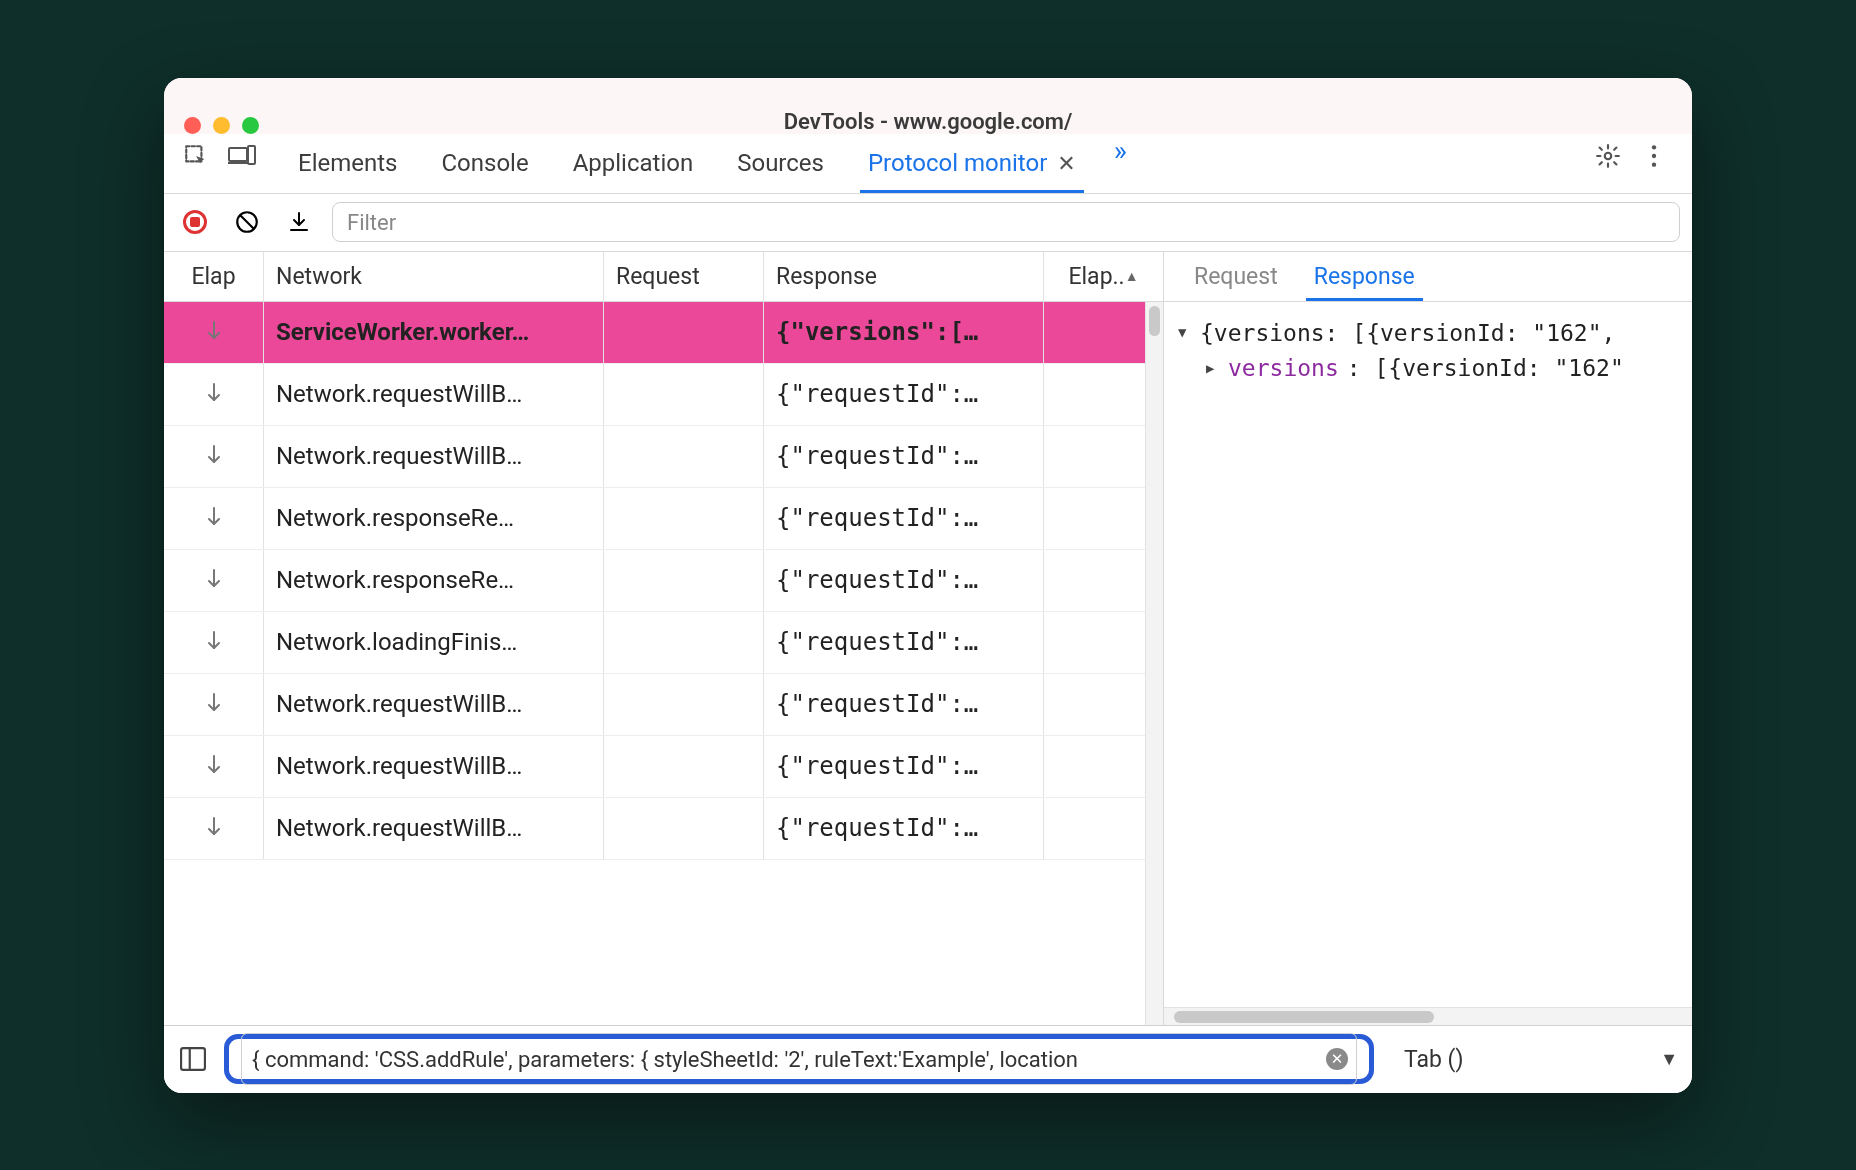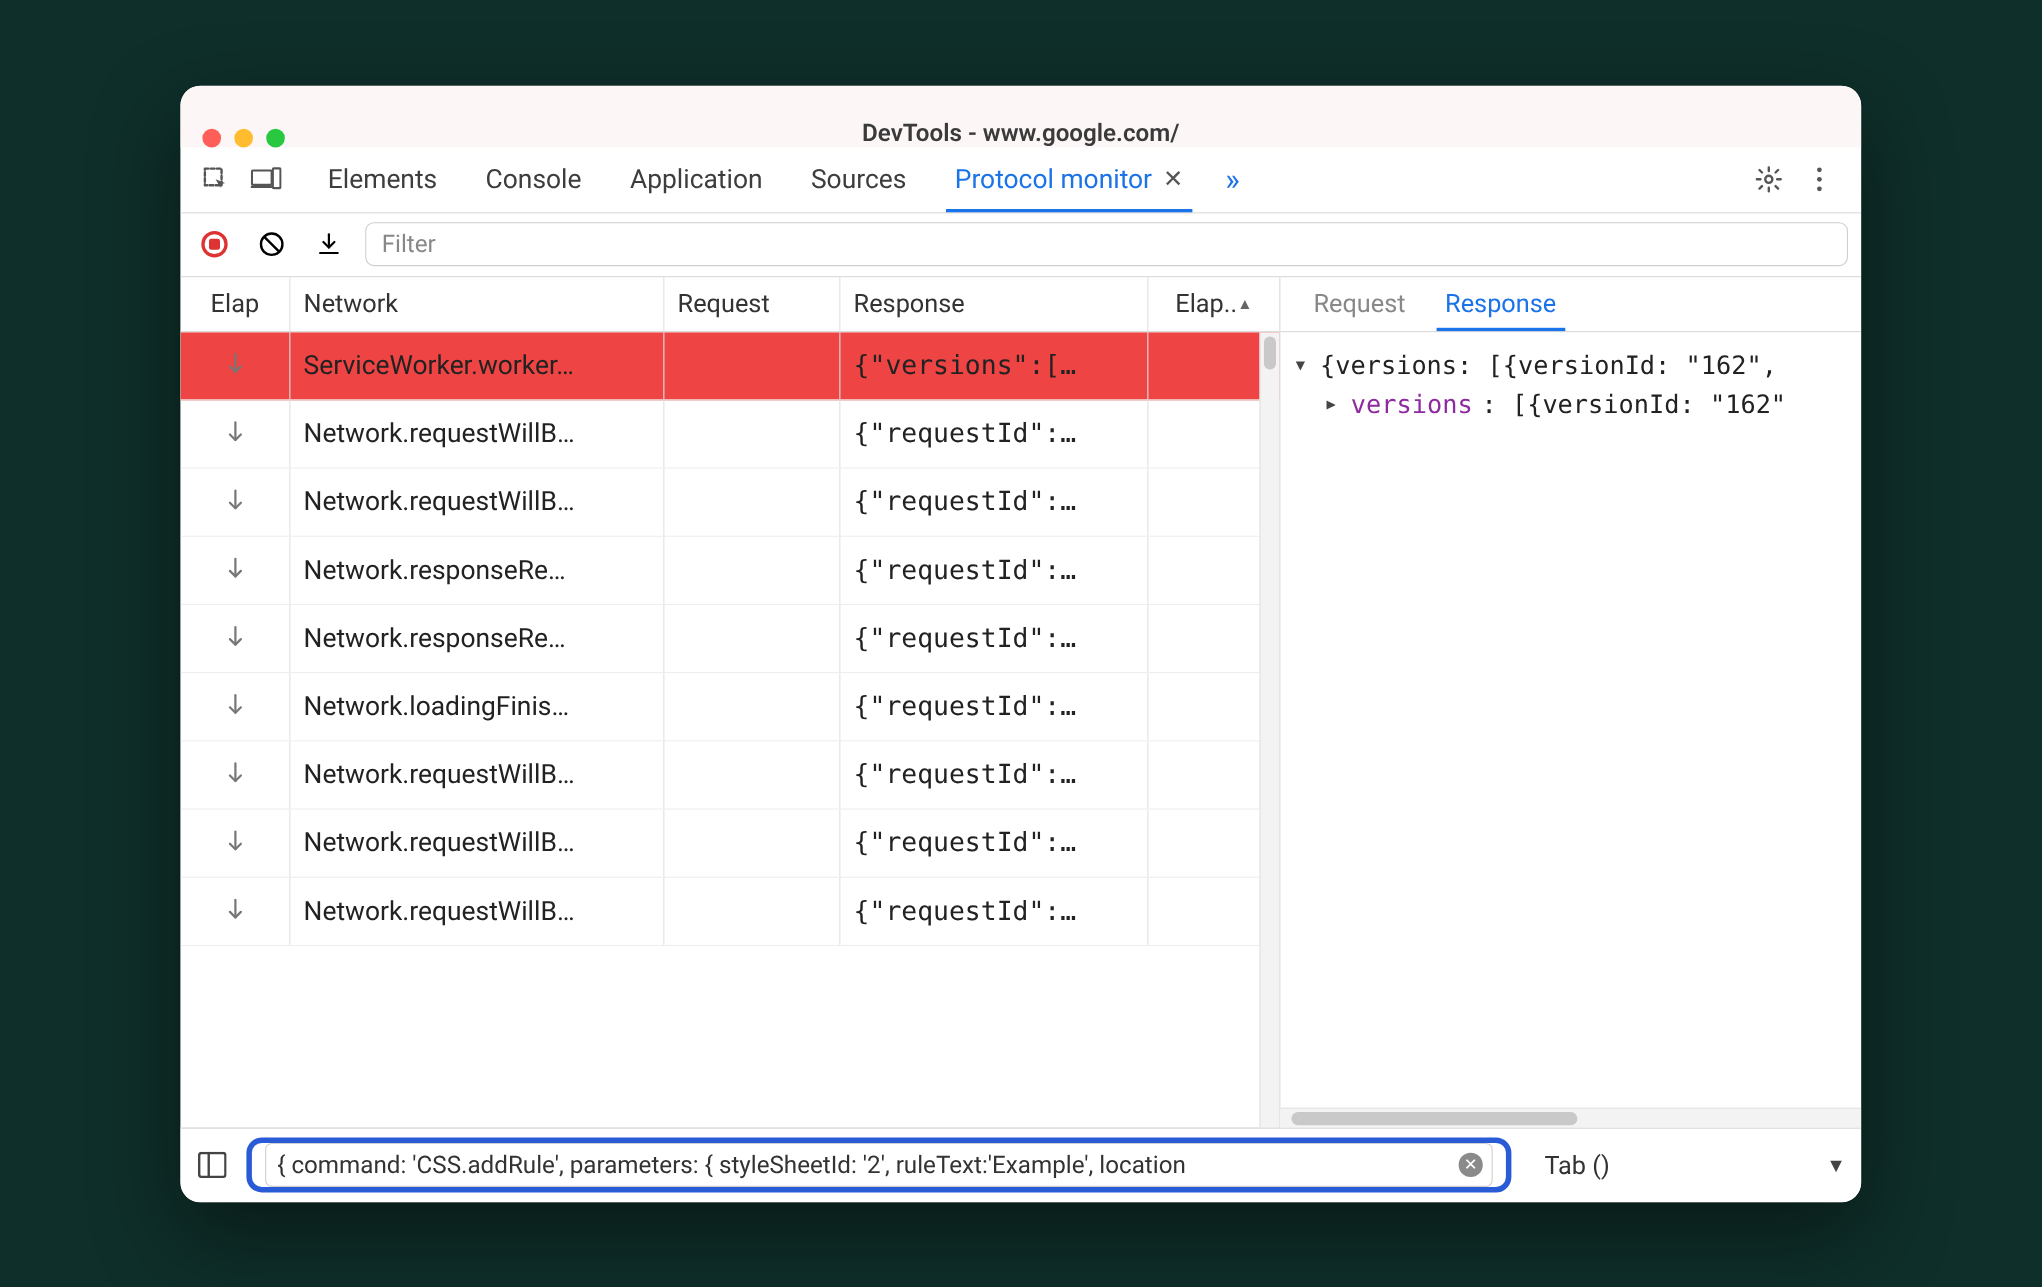--- a/index.html
+++ b/index.html
@@ -47,21 +47,20 @@
     text-align: center;
     font-size: 22px;
     font-weight: 600;
     color: #3a3a3a;
     pointer-events: none;
   }
   
   .tabbar {
     height: 60px;
     display: flex;
-    align-items: center;
     border-bottom: 1px solid #d9d9d9;
     padding: 0 16px 0 10px;
     gap: 2px;
   }
   .tabbar .icon-btn {
     width: 44px; height: 44px;
     display:flex; align-items:center; justify-content:center;
     color: #555;
   }
   .tabbar .tabs {
@@ -183,21 +182,21 @@
     overflow-y: auto;
     position: relative;
   }
   .tr {
     display: flex;
     height: 62px;
     font-size: 24px;
     color: #222;
     border-bottom: 1px solid #eee;
   }
-  .tr.selected { background: #ef4444; }
+  .tr.selected { background: #ec4899; font-weight: bold; }
   .tr:not(.selected):nth-child(even) {  }
   .arrow-down {
     width: 18px;
     color: #777;
   }
   
   .rtabs {
     height: 50px;
     display: flex;
     align-items: stretch;
@@ -278,21 +277,21 @@
     border-radius: 14px;
     display:flex; align-items:center;
     padding: 0 12px;
     background: #fff;
     position: relative;
   }
   .cmd-pill .cmd-inner {
     flex:1;
     border:1px solid #cfcfcf;
     border-radius: 6px;
-    height: 40px;
+    height: 52px;
     display:flex; align-items:center;
     padding: 0 34px 0 10px;
     font-size: 22px;
     color:#333;
     overflow:hidden; white-space:nowrap;
     position: relative;
   }
   .cmd-pill .clear {
     position:absolute; right:8px; top:50%; transform:translateY(-50%);
     width:22px; height:22px; border-radius:50%;

